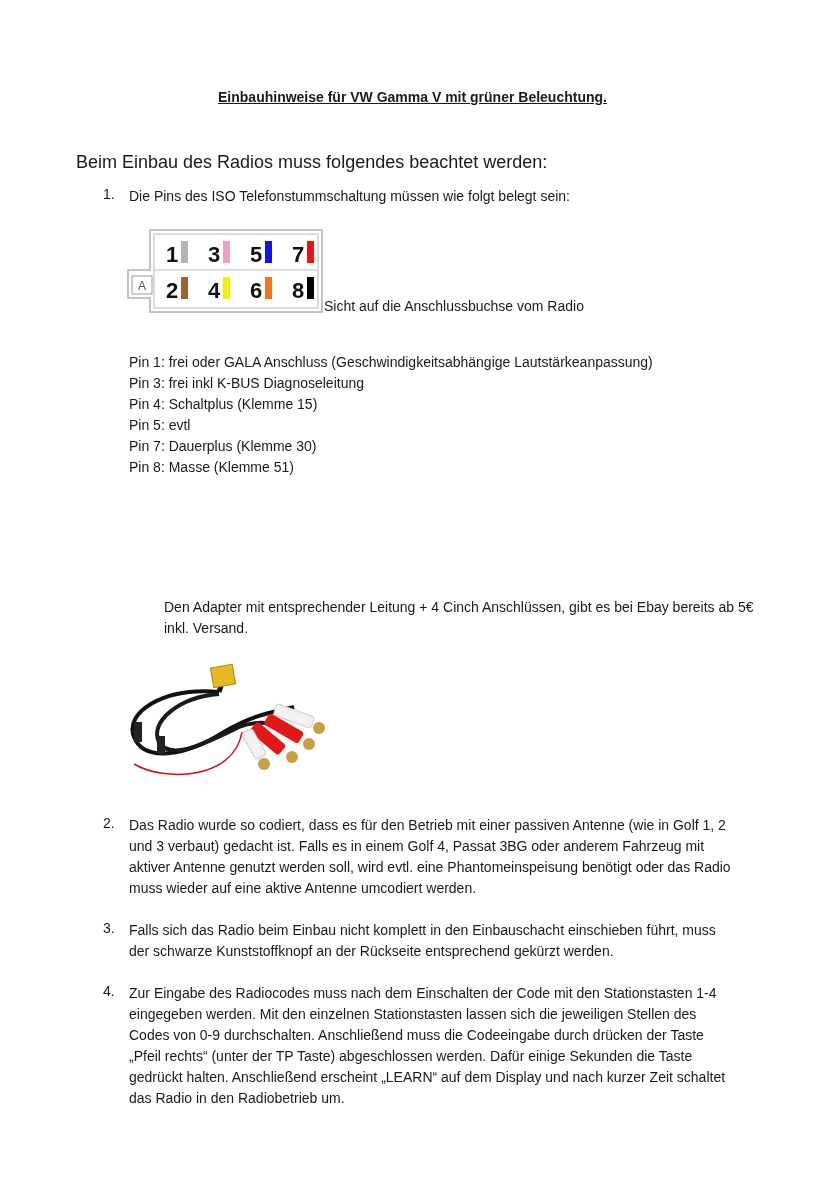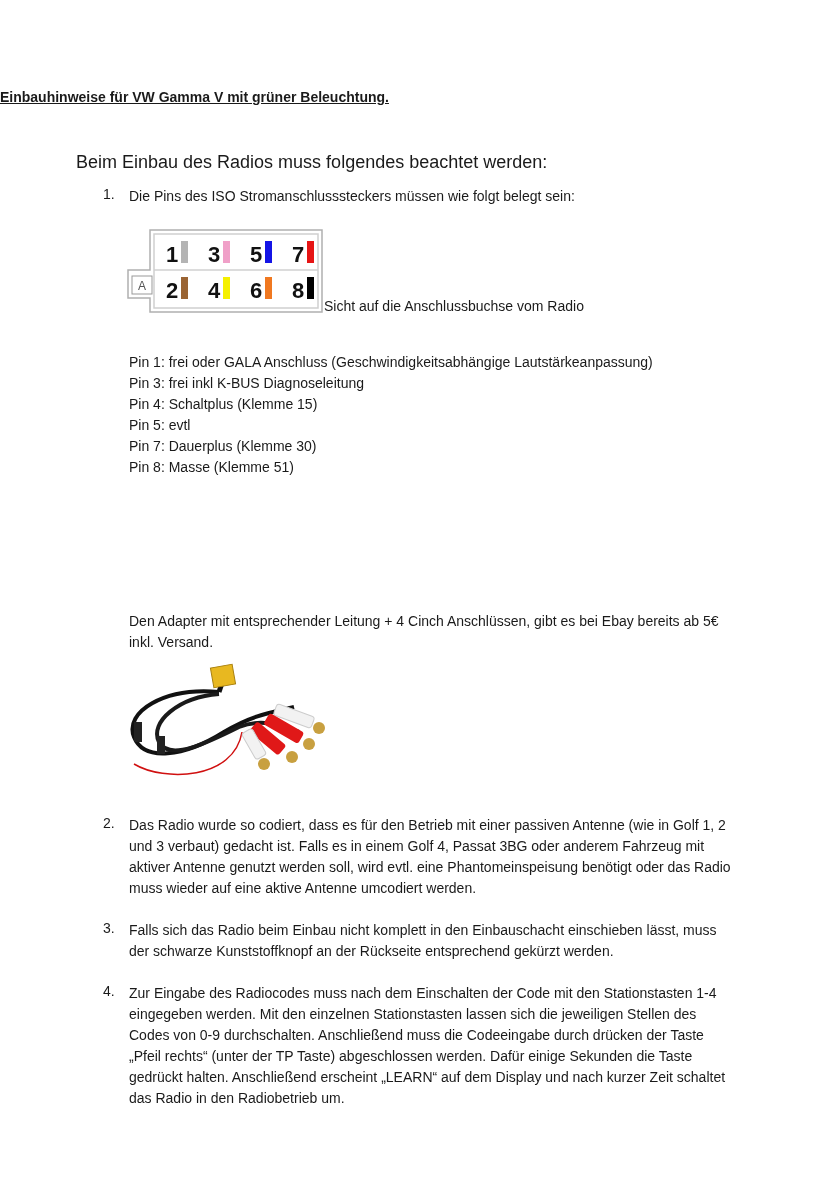--- a/index.html
+++ b/index.html
@@ -1,19 +1,19 @@
 <!DOCTYPE html>
 <html><head>
 <meta charset="utf-8">
 <style>
   html, body { margin: 0; padding: 0; background: #ffffff; }
   body { width: 825px; height: 1200px; position: relative; overflow: hidden;
          font-family: "Liberation Sans", sans-serif; color: #1a1a1a; font-size: 14px; }
   .page { position: absolute; left: 0; top: 0; width: 825px; height: 1200px; }
-  .title { position: absolute; top: 89px; left: 0; width: 825px; 
+  .title { position: absolute; top: 89px; left: 0; width: 825px; text-align: center;
            font-weight: bold; font-size: 14px; text-decoration: underline; }
   .intro { position: absolute; left: 76px; top: 152px; font-size: 18px; }
   .li { position: absolute; left: 103px; }
   .li .num { position: absolute; left: 0; top: 0; }
   .li .body { position: absolute; left: 26px; top: 0; width: 610px; line-height: 21px; }
   .pinlist { position: absolute; left: 129px; top: 352px; line-height: 21px; }
   .para { position: absolute; left: 129px; width: 610px; line-height: 21px; }
   .connector { position: absolute; left: 126px; top: 228px; width: 198px; height: 86px; }
   .caption { position: absolute; left: 324px; top: 298px; }
   .cable { position: absolute; left: 124px; top: 662px; width: 215px; height: 125px; }
@@ -23,21 +23,21 @@
 <body>
 
 <div class="page">
 
   <div class="title">Einbauhinweise für VW Gamma V mit grüner Beleuchtung.</div>
 
   <div class="intro">Beim Einbau des Radios muss folgendes beachtet werden:</div>
 
   <div class="li" style="top:186px;">
     <span class="num">1.</span>
-    <span class="body" style="white-space:nowrap;">Die Pins des ISO Stromanschlusssteckers müssen wie folgt belegt sein:</span>
+    <span class="body" style="white-space:nowrap;">Die Pins des ISO Telefonstummschaltung müssen wie folgt belegt sein:</span>
   </div>
 
   <svg class="connector" viewBox="0 0 198 86">
     <g fill="none" stroke="#b0b0b0" stroke-width="1.5">
       <path d="M24 2 H196 V84 H24 V70 H2 V42 H24 Z"></path>
       <path d="M28 6 H192 V80 H28 Z" stroke="#d0d0d0"></path>
       <line x1="28" y1="42" x2="192" y2="42" stroke="#d0d0d0"></line>
     </g>
     <rect x="6" y="48" width="20" height="18" fill="#fff" stroke="#999" stroke-width="1"></rect>
     <text x="16" y="62" text-anchor="middle" font-family="Liberation Sans, sans-serif" font-size="12" fill="#555">A</text>
@@ -66,21 +66,21 @@
 
   <div class="pinlist">
     <p>Pin 1: frei oder GALA Anschluss (Geschwindigkeitsabhängige Lautstärkeanpassung)</p>
     <p>Pin 3: frei inkl K-BUS Diagnoseleitung</p>
     <p>Pin 4: Schaltplus (Klemme 15)</p>
     <p>Pin 5: evtl</p>
     <p>Pin 7: Dauerplus (Klemme 30)</p>
     <p>Pin 8: Masse (Klemme 51)</p>
   </div>
 
-  <p class="para" style="top:611px;">Den Adapter mit entsprechender Leitung + 4 Cinch Anschlüssen, gibt es bei Ebay bereits ab 5€ inkl. Versand.</p>
+  <p class="para" style="top:597px;margin-left:35px;">Den Adapter mit entsprechender Leitung + 4 Cinch Anschlüssen, gibt es bei Ebay bereits ab 5€ inkl. Versand.</p>
 
   <svg class="cable" viewBox="0 0 215 125">
     <path d="M10 102 C 40 120, 110 118, 118 70" fill="none" stroke="#d01010" stroke-width="1.5"></path>
     <path d="M95 30 C 40 25, 0 50, 10 75 C 20 100, 60 95, 100 70 C 130 52, 150 50, 170 45" fill="none" stroke="#111" stroke-width="4"></path>
     <path d="M95 32 C 55 35, 25 60, 35 80 C 45 100, 85 80, 115 65 C 140 55, 160 65, 175 70" fill="none" stroke="#1a1a1a" stroke-width="4"></path>
     <path d="M95 30 L 100 15" stroke="#111" stroke-width="5"></path>
     <rect x="88" y="4" width="22" height="20" fill="#e8b820" stroke="#a88010" stroke-width="1" transform="rotate(-10 99 14)"></rect>
     <rect x="10" y="60" width="8" height="20" fill="#222"></rect>
     <rect x="33" y="74" width="8" height="18" fill="#222"></rect>
     <g>
@@ -95,21 +95,21 @@
     </g>
   </svg>
 
   <div class="li" style="top:815px;">
     <span class="num">2.</span>
     <p class="body">Das Radio wurde so codiert, dass es für den Betrieb mit einer passiven Antenne (wie in Golf 1, 2 und 3 verbaut) gedacht ist. Falls es in einem Golf 4, Passat 3BG oder anderem Fahrzeug mit aktiver Antenne genutzt werden soll, wird evtl. eine Phantomeinspeisung benötigt oder das Radio muss wieder auf eine aktive Antenne umcodiert werden.</p>
   </div>
 
   <div class="li" style="top:920px;">
     <span class="num">3.</span>
-    <p class="body">Falls sich das Radio beim Einbau nicht komplett in den Einbauschacht einschieben lässt, muss der schwarze Kunststoffknopf an der Rückseite entsprechend gekürzt werden.</p>
+    <p class="body">Falls sich das Radio beim Einbau nicht komplett in den Einbauschacht einschieben führt, muss der schwarze Kunststoffknopf an der Rückseite entsprechend gekürzt werden.</p>
   </div>
 
   <div class="li" style="top:983px;">
     <span class="num">4.</span>
     <p class="body">Zur Eingabe des Radiocodes muss nach dem Einschalten der Code mit den Stationstasten 1-4 eingegeben werden. Mit den einzelnen Stationstasten lassen sich die jeweiligen Stellen des Codes von 0-9 durchschalten. Anschließend muss die Codeeingabe durch drücken der Taste „Pfeil rechts“ (unter der TP Taste) abgeschlossen werden. Dafür einige Sekunden die Taste gedrückt halten. Anschließend erscheint „LEARN“ auf dem Display und nach kurzer Zeit schaltet das Radio in den Radiobetrieb um.</p>
   </div>
 
 </div>
 
 </body></html>

